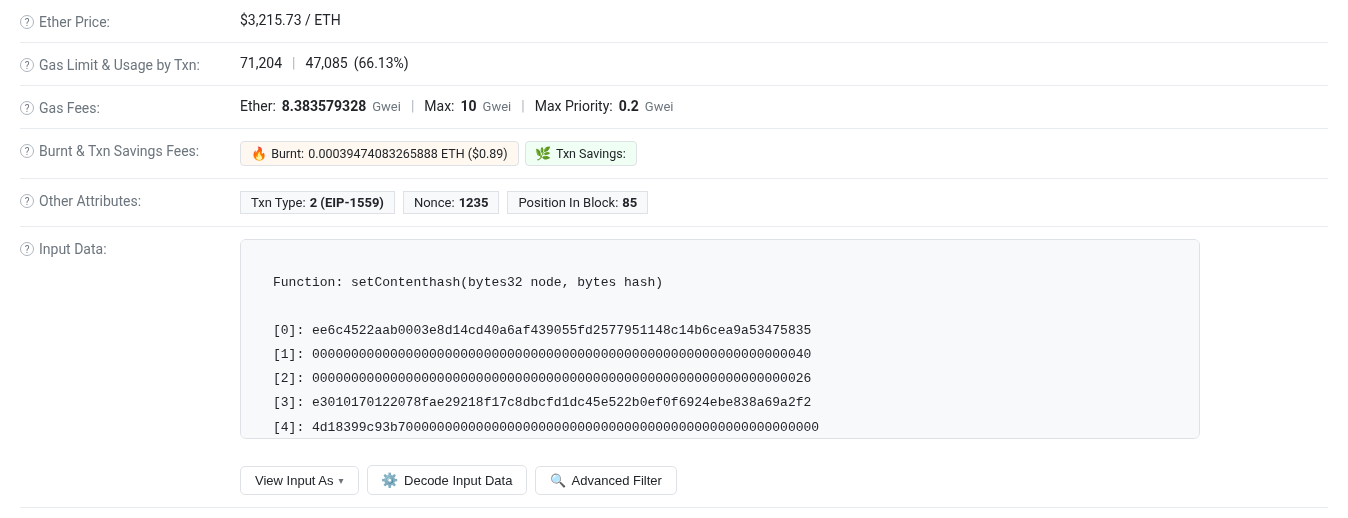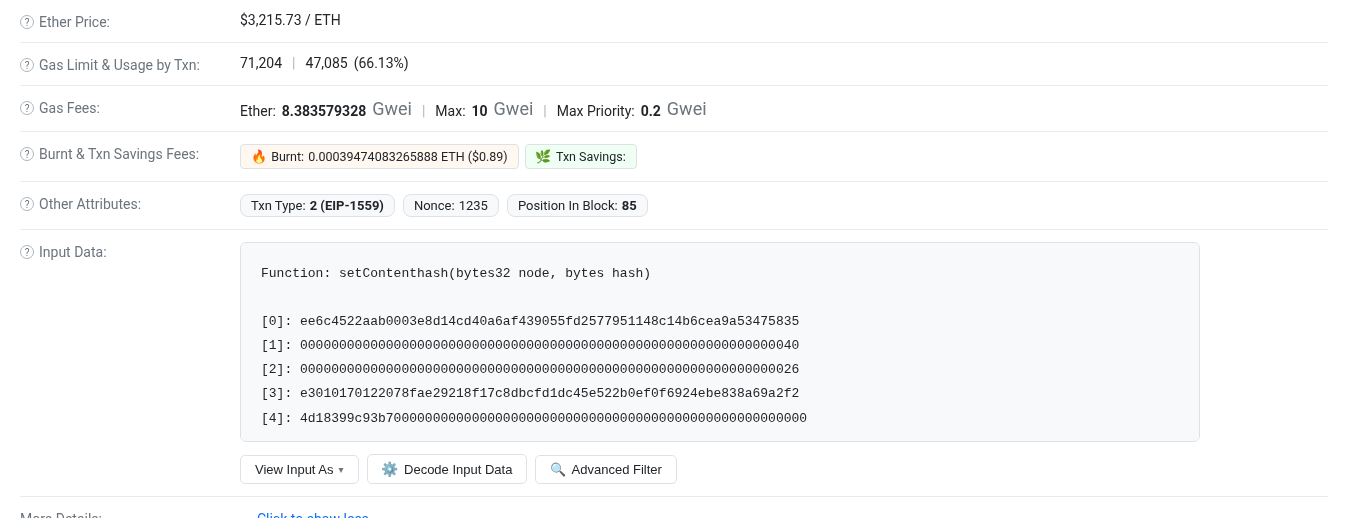--- a/index.html
+++ b/index.html
@@ -51,21 +51,21 @@
     .separator {
       color: #adb5bd;
       margin: 0 4px;
     }
     .badge-btn {
       display: inline-flex;
       align-items: center;
       gap: 4px;
       padding: 3px 10px;
       border: 1px solid #dee2e6;
-      border-radius: 8px;
+      border-radius: 0;
       background: #f8f9fa;
       color: #212529;
       font-size: 13px;
     }
     .burnt-badge {
       display: inline-flex;
       align-items: center;
       gap: 4px;
       padding: 4px 10px;
       border: 1px solid #dee2e6;
@@ -83,44 +83,44 @@
       border-radius: 4px;
       background: #f0fff4;
       color: #212529;
       font-size: 12.5px;
     }
     .value-highlight {
       font-weight: 700;
     }
     .gwei-label {
       color: #6c757d;
-      font-size: 18px;
+      font-size: 13px;
     }
     .input-data-box {
       width: 960px;
       background: #f8f9fa;
       border: 1px solid #dee2e6;
       border-radius: 6px;
-      padding: 20px;
+      padding: 32px;
       font-family: 'Courier New', Courier, monospace;
       font-size: 13px;
       color: #212529;
       line-height: 1.7;
       position: relative;
       max-height: 200px;
       overflow-y: auto;
     }
     .input-data-row {
       margin-bottom: 2px;
     }
     .input-actions {
       display: flex;
       align-items: center;
       gap: 8px;
-      margin-top: 6px;
+      margin-top: 20px;
     }
     .action-btn {
       display: inline-flex;
       align-items: center;
       gap: 5px;
       padding: 6px 14px;
       border: 1px solid #dee2e6;
       border-radius: 5px;
       background: #fff;
       color: #212529;
@@ -158,21 +158,21 @@
     .flame-icon {
       font-size: 13px;
     }
     .leaf-icon {
       font-size: 13px;
     }
     .other-attrs-row .value-col {
       gap: 8px;
     }
     .nonce-val {
-      font-weight: 400;
+      font-weight: 700;
     }
   </style>
 </head>
 <body>
 
 <div class="container">
 
   <div class="row">
     <div class="label-col">
       <span class="help-icon">?</span>

